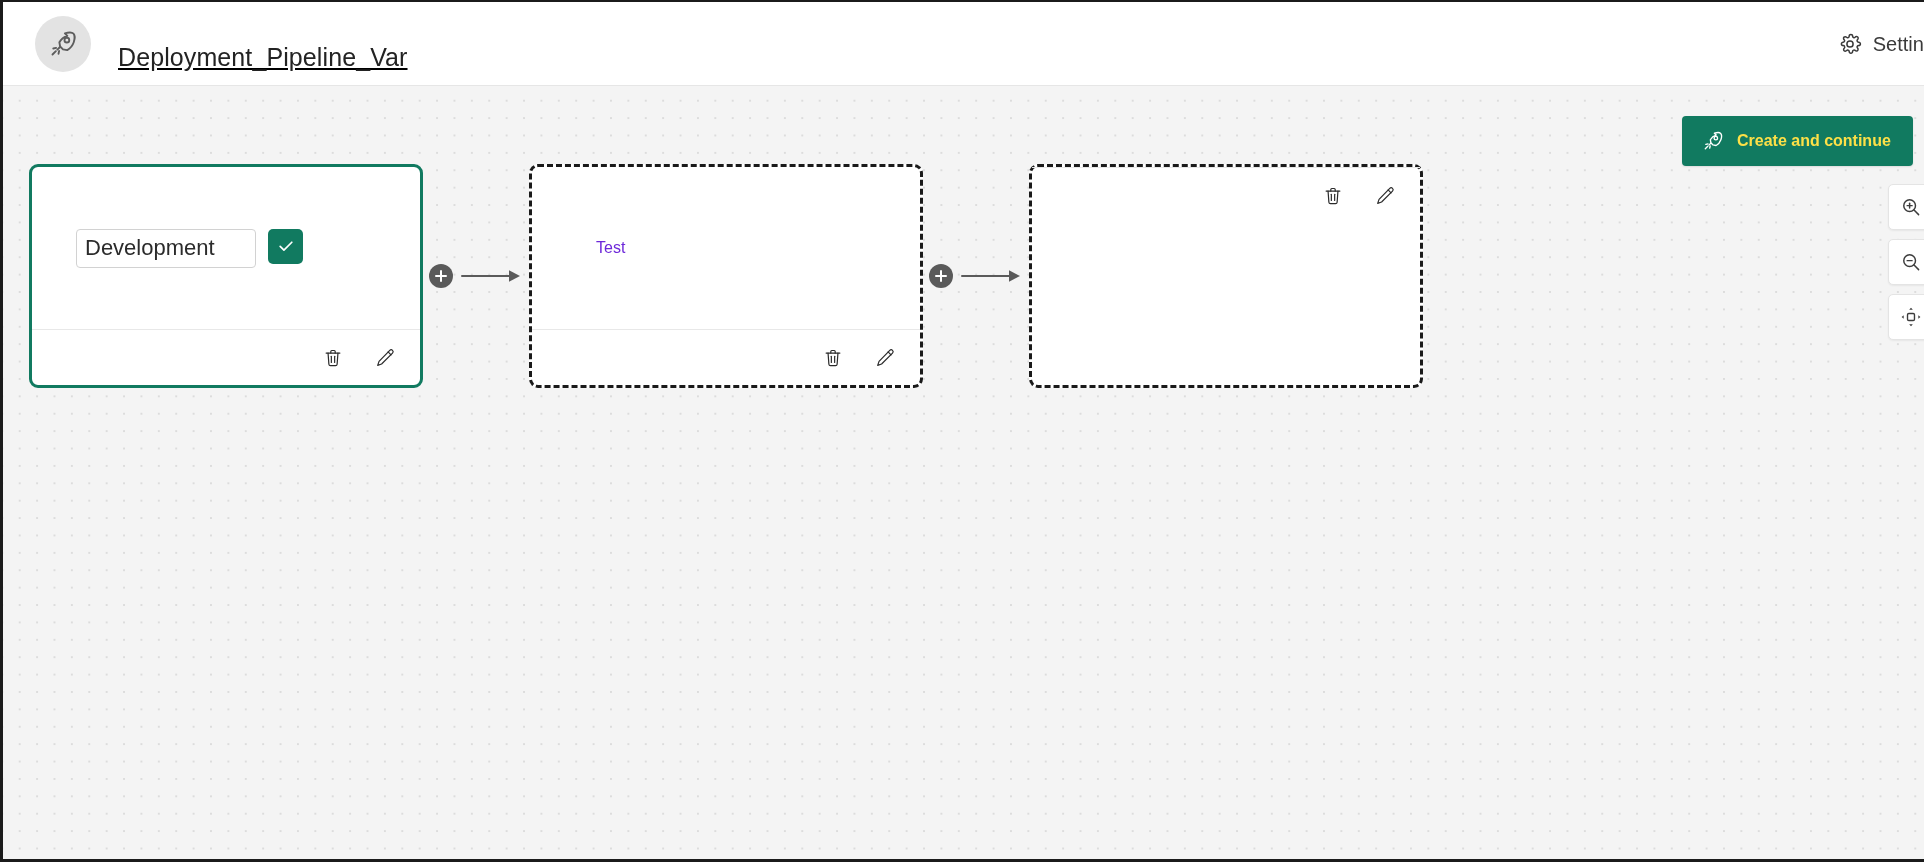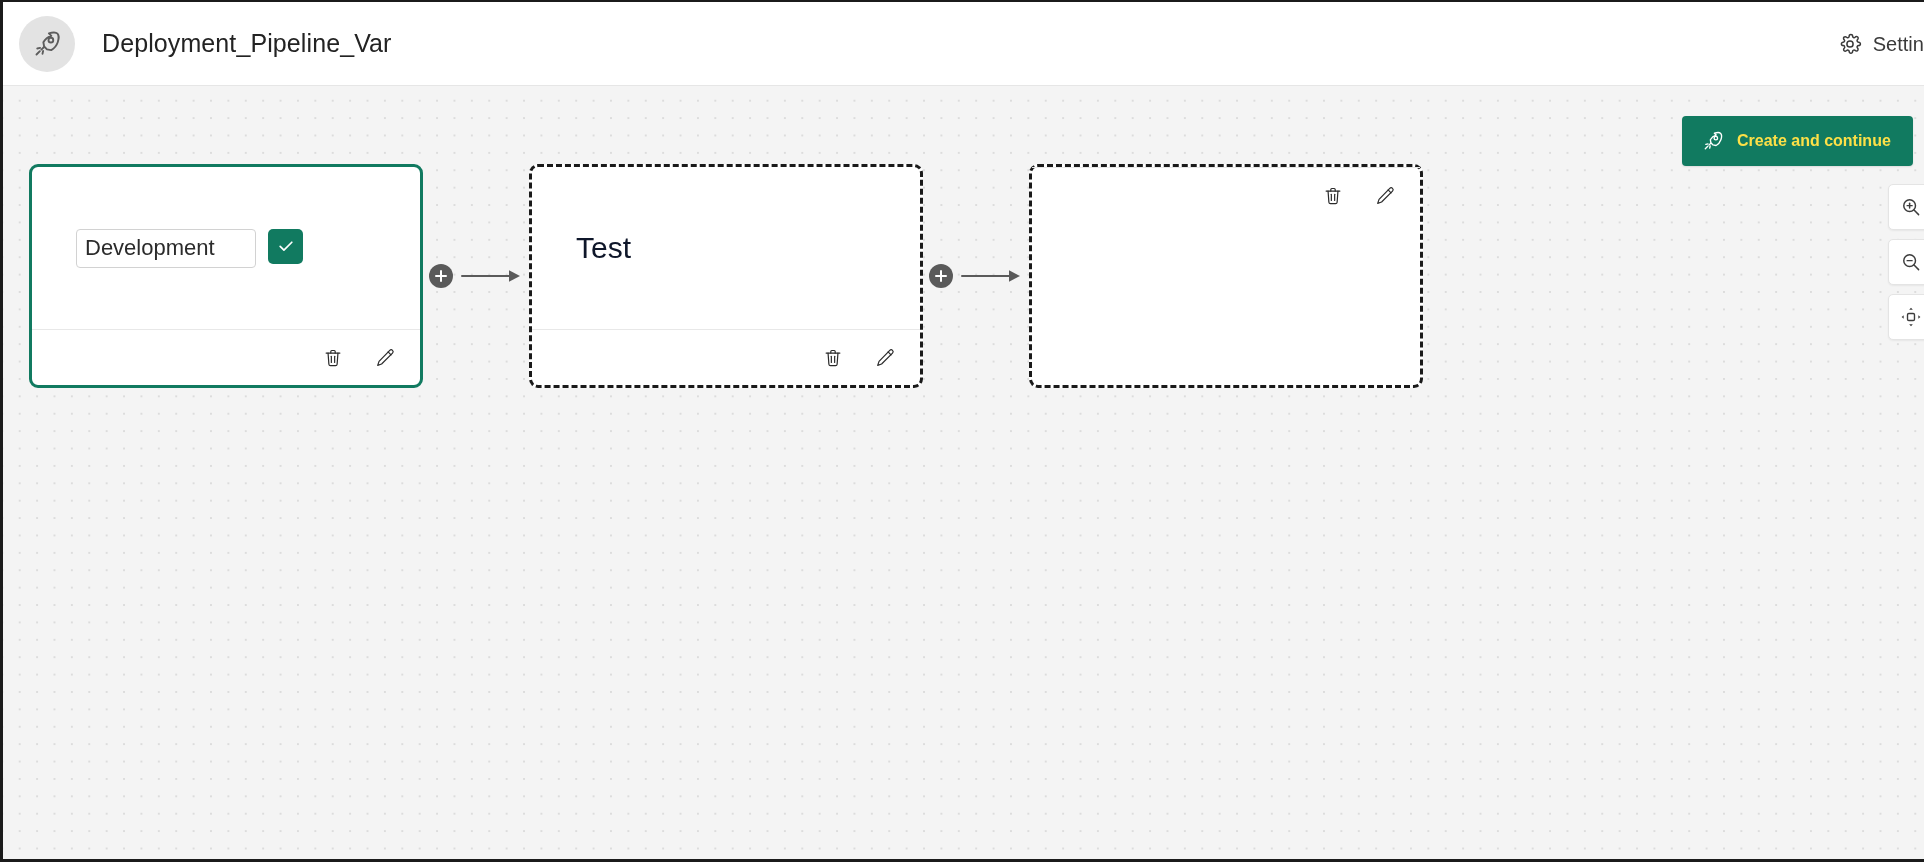--- a/index.html
+++ b/index.html
@@ -35,22 +35,23 @@
     width: 1924px;
     height: 84px;
     background: #ffffff;
     border-bottom: 1px solid #e6e6e6;
     box-sizing: border-box;
     display: flex;
     align-items: center;
   }
   .header-left {
     display: flex;
-    align-items: center;
-    padding-left: 16px;
+    align-items: flex-end;
+    padding-left: 32px;
+    text-decoration: underline;
   }
   .app-avatar {
     width: 56px;
     height: 56px;
     border-radius: 50%;
     background: #e3e3e3;
     display: flex;
     align-items: center;
     justify-content: center;
     flex: none;
@@ -164,23 +165,24 @@
   }
   .node-body {
     flex: 1 1 auto;
     display: flex;
     align-items: center;
     padding: 0 0 0 44px;
     box-sizing: border-box;
     min-height: 0;
   }
   .node-name {
-    font-size: 30px;
-    color: #0f172a;
+    font-size: 16px;
+    color: #6d28d9;
     white-space: nowrap;
+    margin-left: 20px;
   }
   .name-edit-row {
     display: flex;
     align-items: flex-start;
     gap: 12px;
   }
   .name-input {
     width: 180px;
     height: 39px;
     box-sizing: border-box;

